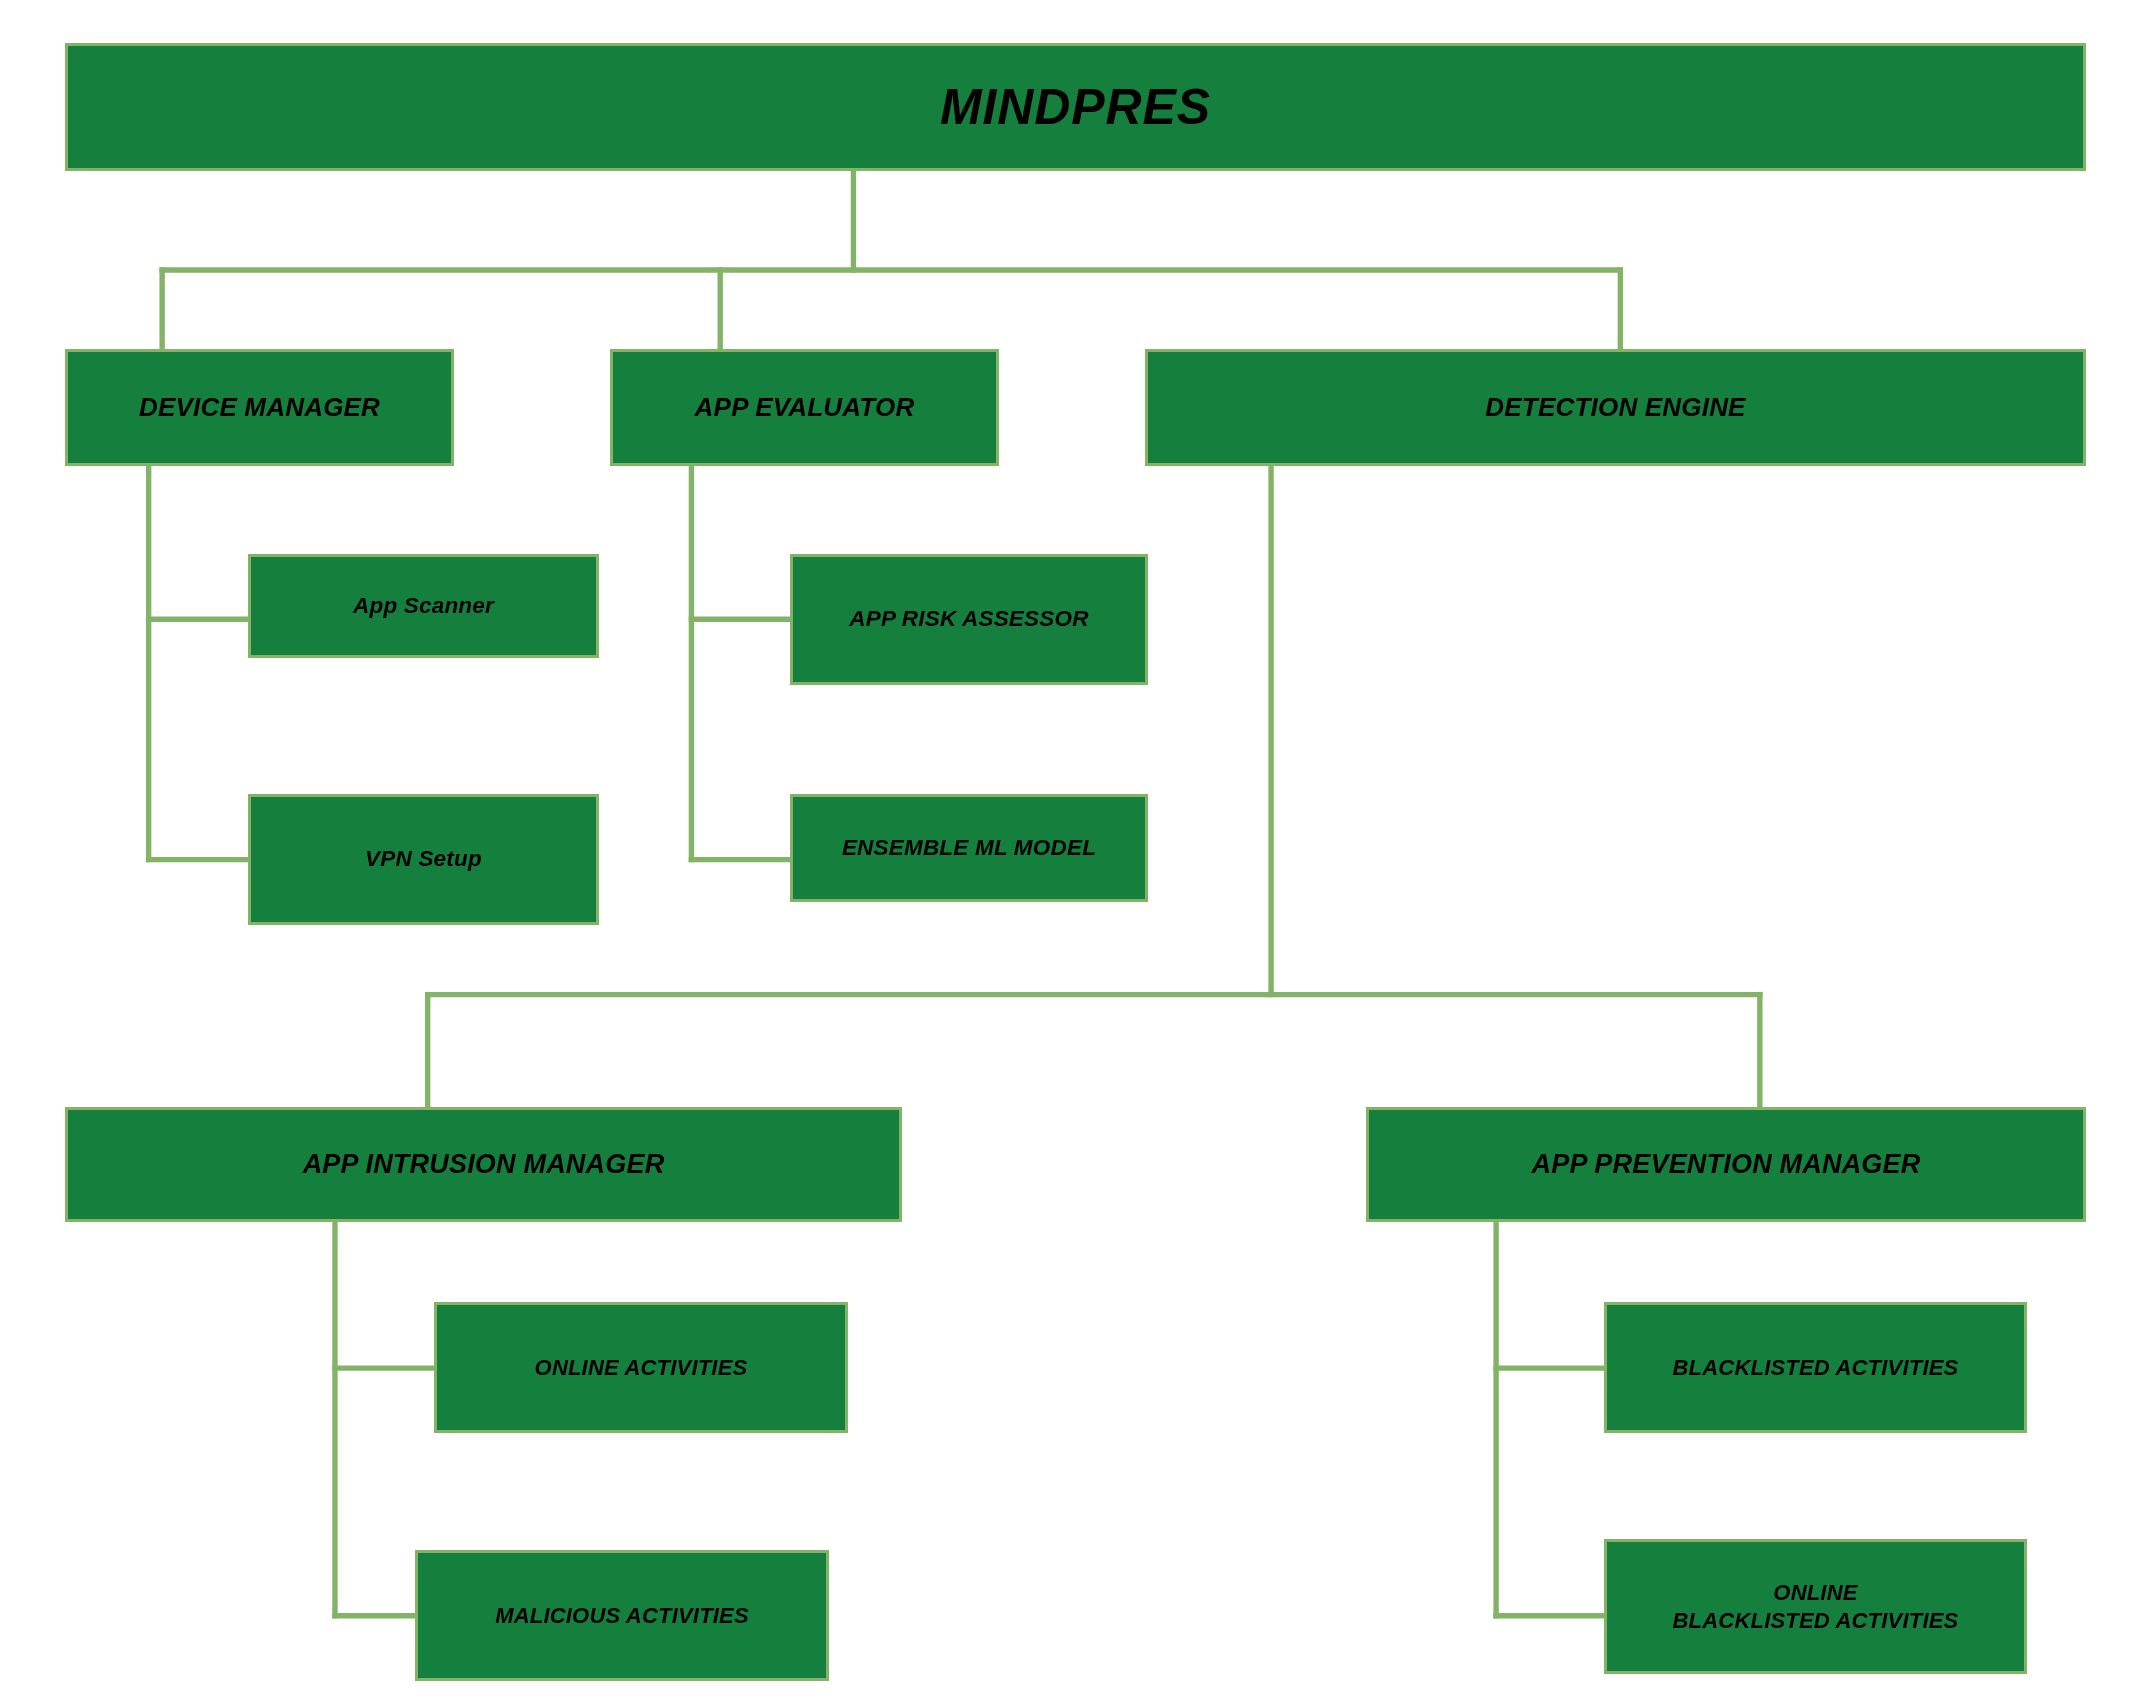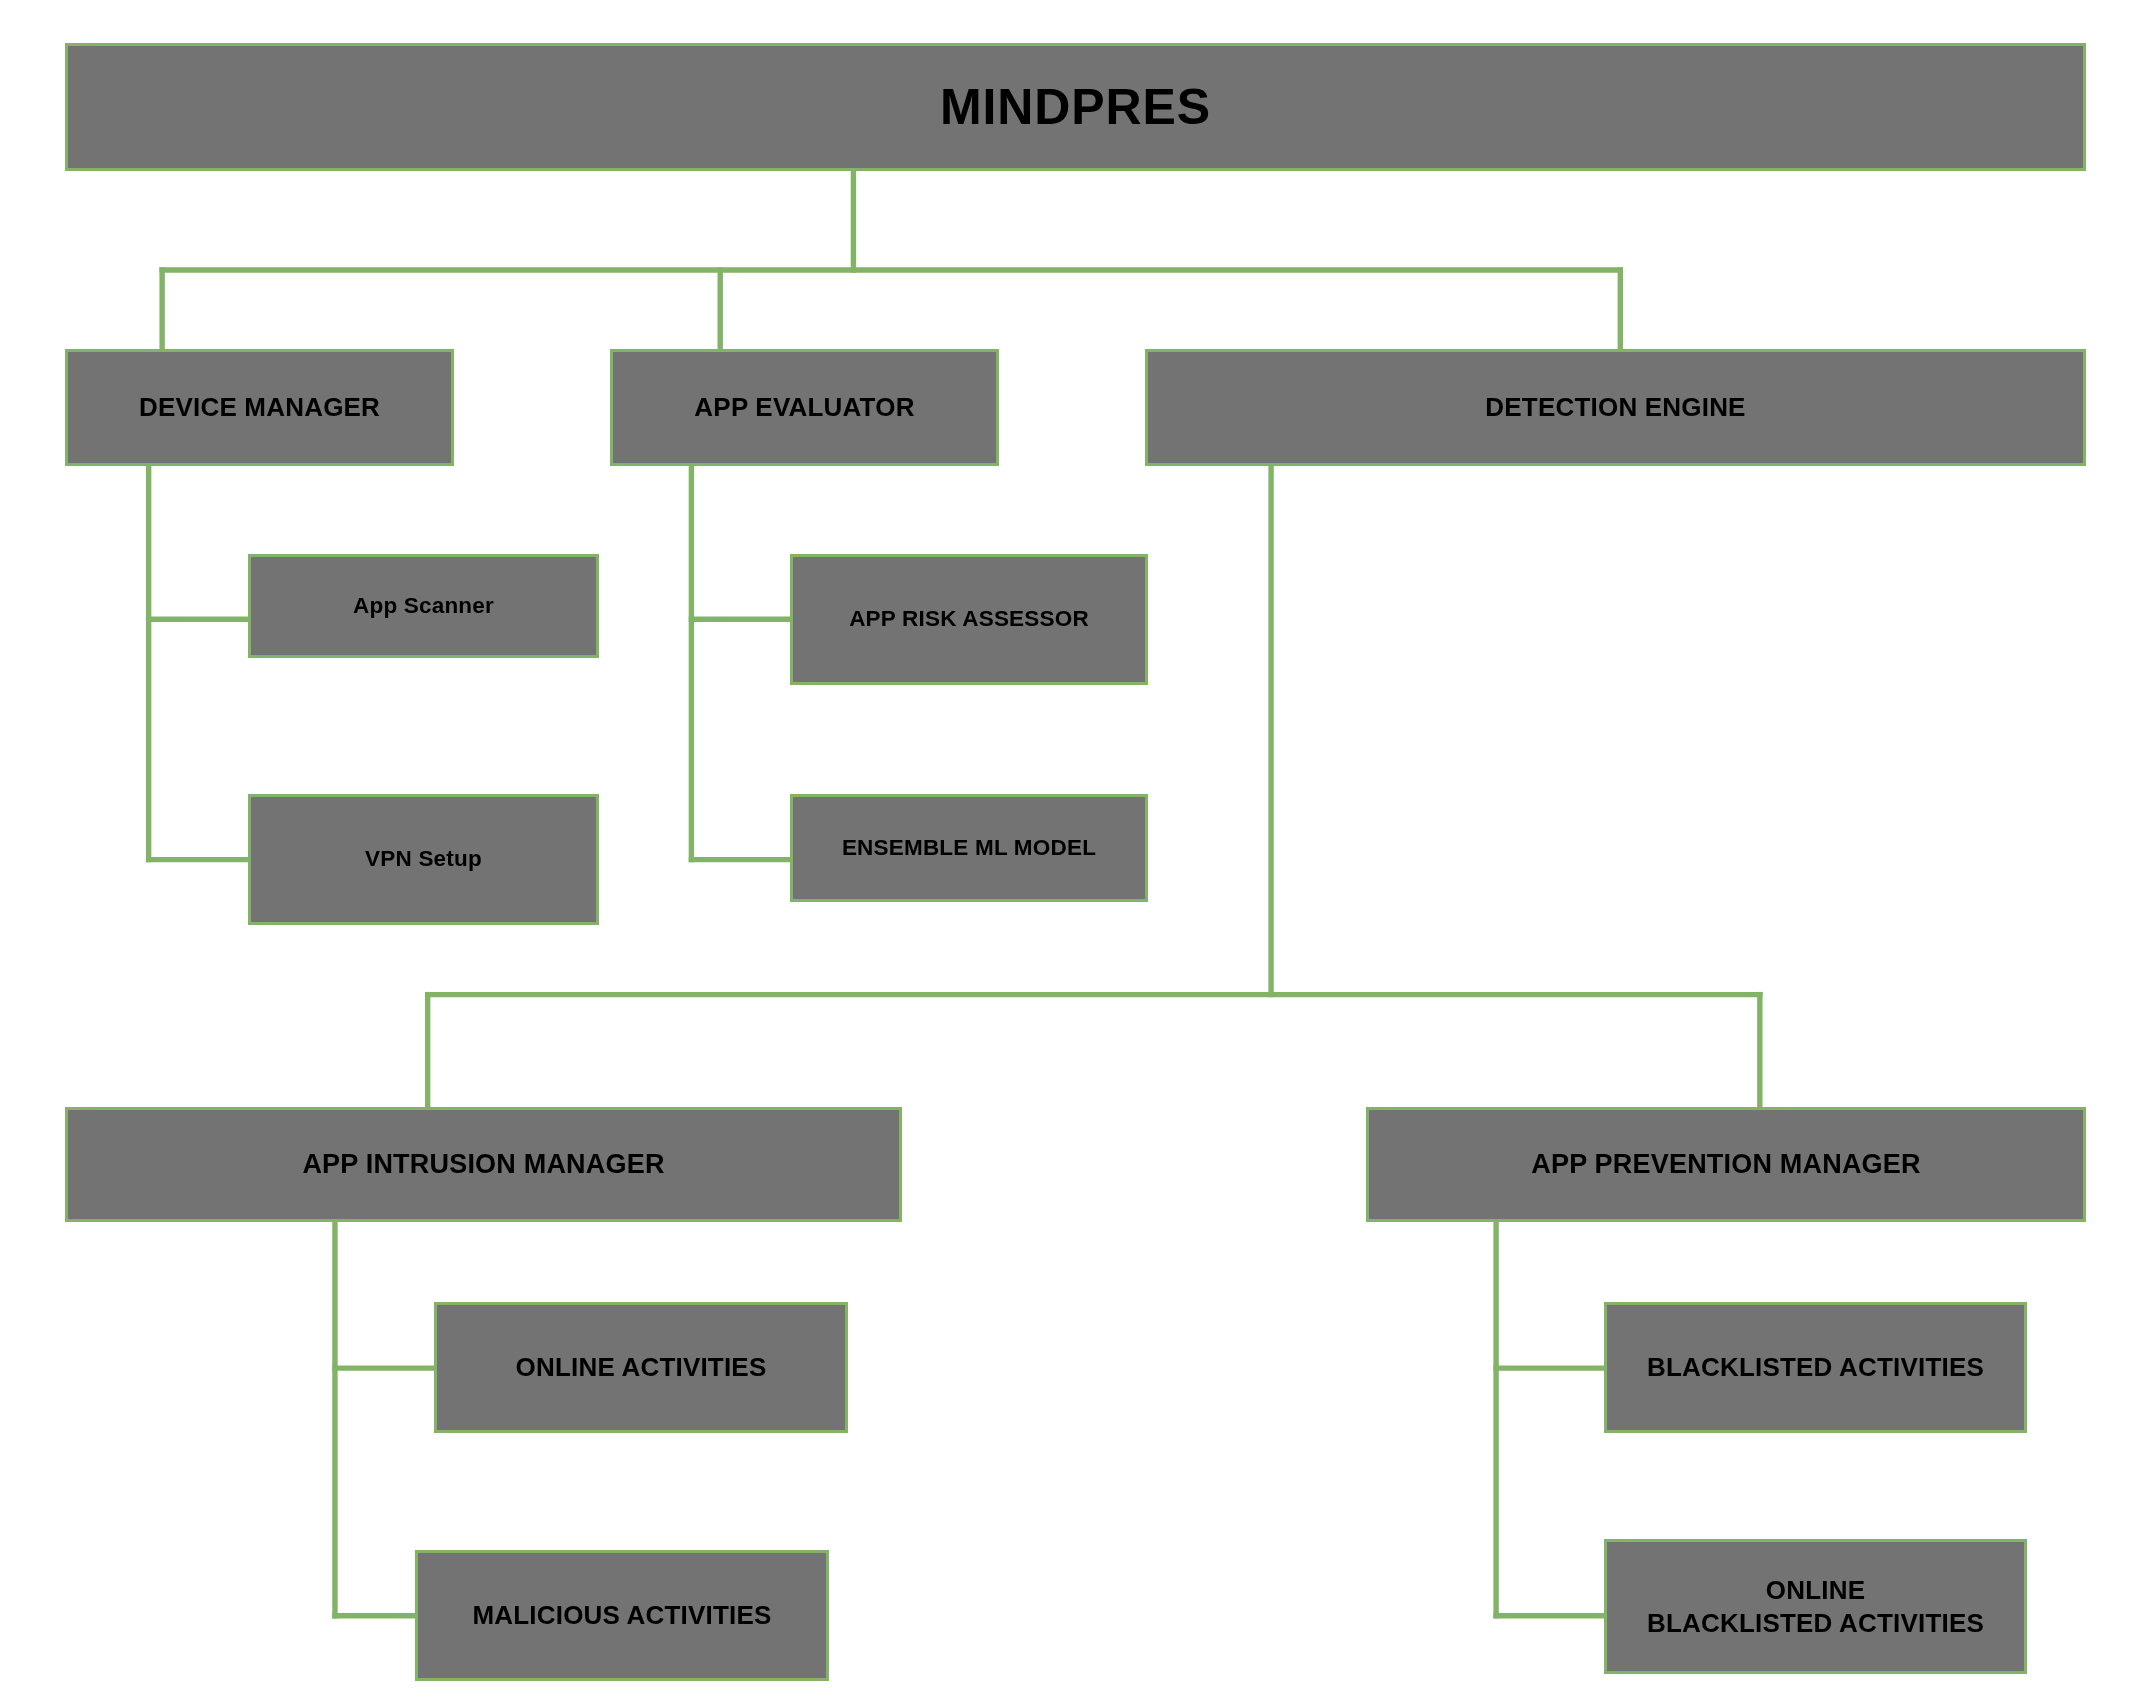--- a/index.html
+++ b/index.html
@@ -21,43 +21,44 @@
     position: absolute;
     left: 0;
     top: 0;
     width: 2156px;
     height: 1703px;
     pointer-events: none;
   }
   .node {
     position: absolute;
     box-sizing: border-box;
-    background: #737373;
+    background: #15803d;
     border: 3.6px solid #82b366;
     display: flex;
     align-items: center;
     justify-content: center;
     text-align: center;
     color: #000000;
     font-weight: bold;
     line-height: 1.25;
     letter-spacing: 0.2px;
     padding: 9px 9px;
+    font-style: italic;
   }
   .node-label {
     display: block;
     white-space: pre-line;
   }
   
   .lvl-root      { font-size: 50px; letter-spacing: 0.9px; }
   .lvl-branch    { font-size: 26px; }
   .lvl-leaf-tc   { font-size: 22.5px; font-weight: bold; }
   .lvl-leaf      { font-size: 22.5px; }
   .lvl-manager   { font-size: 27px; }
-  .lvl-subleaf   { font-size: 26px; }
+  .lvl-subleaf   { font-size: 22px; }
 </style>
 </head>
 <body>
 
 <div id="diagram-root">
 
   <svg id="connectors" viewBox="0 0 2395 1892" width="2156" height="1703" xmlns="http://www.w3.org/2000/svg">
     <g stroke="#82b366" stroke-width="6" fill="none" stroke-linecap="square">
 
       <path d="M 948 190 L 948 300"></path>

